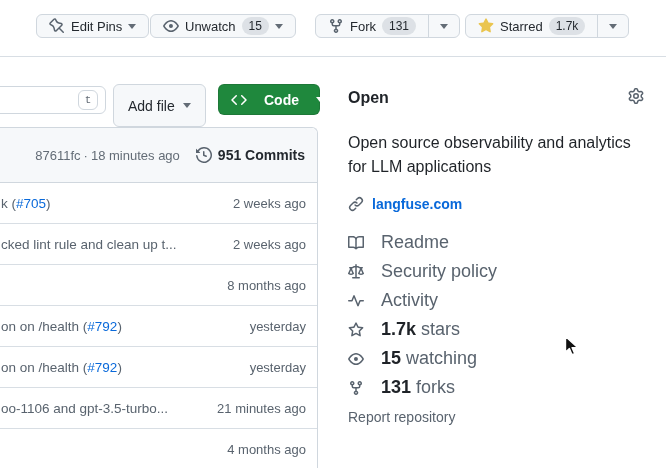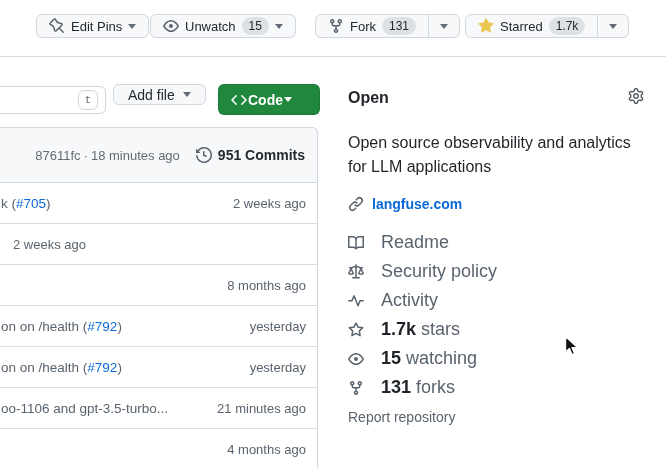--- a/index.html
+++ b/index.html
@@ -34,27 +34,27 @@
   .ic-gray { color:#59636e; }
   .ic-star { color:#eac54f; }
 
   
   .search-box { position:absolute; left:-24px; top:86px; width:130px; height:28px;
                 border:1px solid #d0d7de; border-radius:6px; background:#fff; }
   .key-hint { position:absolute; left:78px; top:90px; width:20px; height:20px;
               border:1px solid #d0d7de; border-radius:6px; background:#fff;
               font-family:"Liberation Mono","DejaVu Sans Mono",monospace;
               font-size:11px; color:#636c76; display:flex; align-items:center; justify-content:center; }
-  .addfile { position:absolute; left:113px; top:84px; height:21px;
+  .addfile { position:absolute; left:113px; top:84px; height:43px;
              background:#f6f8fa; border:1px solid #d0d7de; border-radius:6px;
              display:inline-flex; align-items:center; gap:8px; padding:0 14px;
              font-size:14px; font-weight:500; color:#24292f; cursor:pointer; }
   .codebtn { position:absolute; left:218px; top:84px; width:102px; height:31px;
              background:#1f883d; border:1px solid rgba(27,31,36,.15); border-radius:6px;
-             display:inline-flex; align-items:center; gap:1px; padding:0 12px;
+             display:inline-flex; align-items:center; gap:17px; padding:0 12px;
              font-size:14px; font-weight:600; color:#fff; cursor:pointer; }
 
   
   .filetable { position:absolute; left:-40px; top:127px; width:358px;
                border:1px solid #d0d7de; border-bottom:none; border-radius:6px 6px 0 0;
                background:#fff; }
   .commit-head { height:55px; background:#f6f8fa; border-bottom:1px solid #d0d7de;
                  border-radius:6px 6px 0 0; display:flex; align-items:center;
                  justify-content:flex-end; gap:16px; padding-right:12px; }
   .sha-time { font-size:13px; color:#636c76; white-space:nowrap; }
@@ -220,20 +220,21 @@
           </span>
         <span>951 Commits</span>
       </span>
     </div>
 
     <div class="frow">
       <span class="fmsg"><span>k (</span><a>#705</a><span>)</span></span>
       <span class="fdate">2 weeks ago</span>
     </div>
     <div class="frow">
+      <span class="fmsg"><span>cked lint rule and clean up t...</span><a></a><span></span></span>
       <span class="fdate">2 weeks ago</span>
     </div>
     <div class="frow">
       <span class="fmsg"><span></span></span>
       <span class="fdate">8 months ago</span>
     </div>
     <div class="frow">
       <span class="fmsg"><span>on on /health (</span><a>#792</a><span>)</span></span>
       <span class="fdate">yesterday</span>
     </div>

